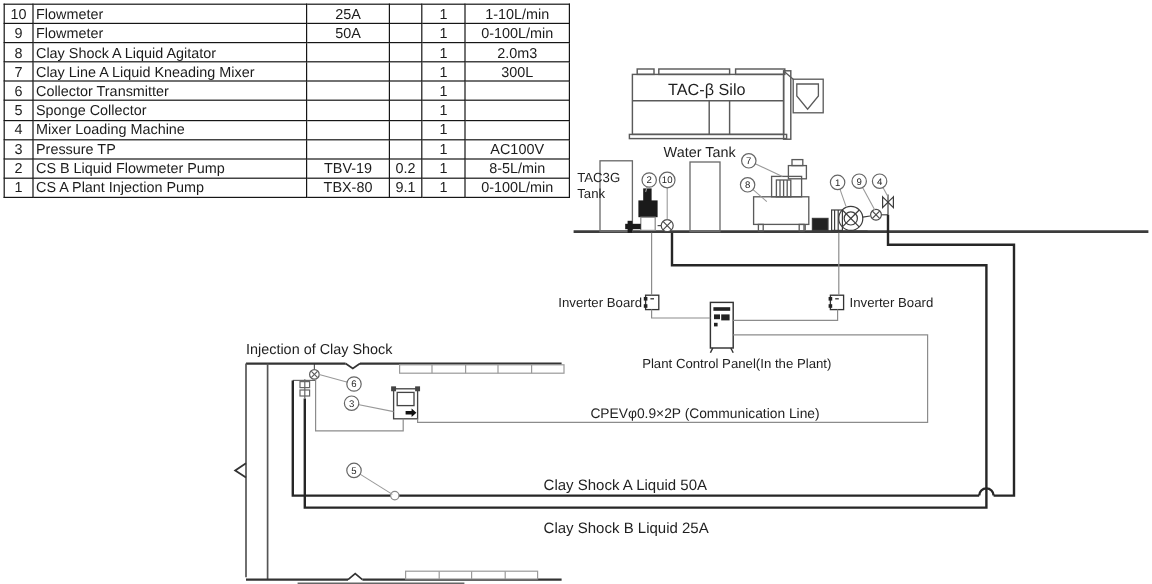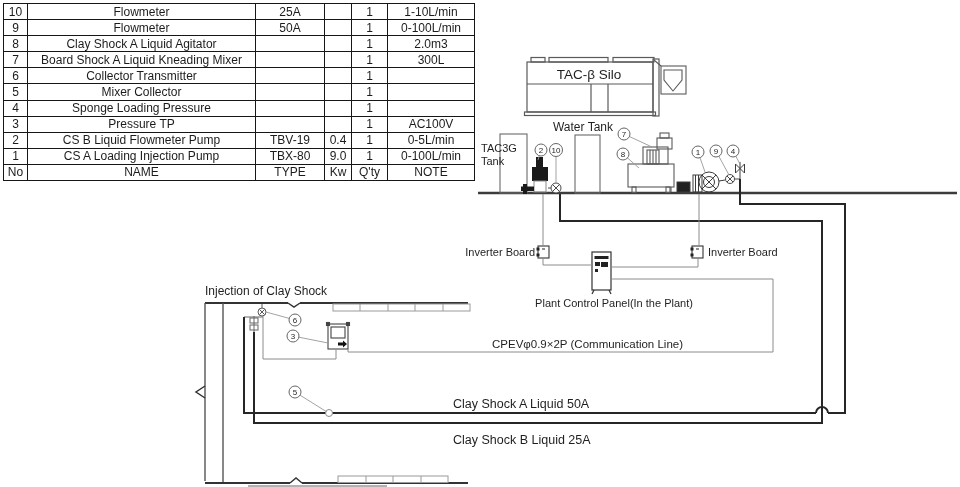--- a/index.html
+++ b/index.html
@@ -5,21 +5,21 @@
   html,body{margin:0;padding:0;background:#ffffff;}
   .stage{position:relative;width:960px;height:487px;background:#fff;overflow:hidden;
          font-family:"Liberation Sans", sans-serif;color:#1f1f1f;}
   .stage > svg{position:absolute;left:0;top:0;}
   .tablewrap{position:absolute;left:3px;top:3px;}
   table.parts{border-collapse:collapse;table-layout:fixed;width:471px;}
   table.parts td{border:1.6px solid #161616;height:15.1px;font-size:12px;
                  line-height:1;padding:0 2px;vertical-align:middle;
                  white-space:nowrap;overflow:hidden;color:#1c1c1c;}
   td.c{text-align:center;}
-  td.l{text-align:center;padding-left:6px;}
+  td.l{text-align:left;padding-left:6px;}
   svg text{fill:#1f1f1f;}
   .lab{font-size:12px;}
   .lab-sm{font-size:11px;}
   .num{font-size:8px;}
 </style>
 </head>
 <body>
 
 <div class="stage">
 
@@ -53,81 +53,73 @@
         <tr>
           <td class="c">8</td>
           <td class="l">Clay Shock A Liquid Agitator</td>
           <td class="c"></td>
           <td class="c"></td>
           <td class="c">1</td>
           <td class="c">2.0m3</td>
         </tr>
         <tr>
           <td class="c">7</td>
-          <td class="l">Board Shock A Liquid Kneading Mixer</td>
+          <td class="l">Clay Line A Liquid Kneading Mixer</td>
           <td class="c"></td>
           <td class="c"></td>
           <td class="c">1</td>
           <td class="c">300L</td>
         </tr>
         <tr>
           <td class="c">6</td>
           <td class="l">Collector Transmitter</td>
           <td class="c"></td>
           <td class="c"></td>
           <td class="c">1</td>
           <td class="c"></td>
         </tr>
         <tr>
           <td class="c">5</td>
-          <td class="l">Mixer Collector</td>
+          <td class="l">Sponge Collector</td>
           <td class="c"></td>
           <td class="c"></td>
           <td class="c">1</td>
           <td class="c"></td>
         </tr>
         <tr>
           <td class="c">4</td>
-          <td class="l">Sponge Loading Pressure</td>
+          <td class="l">Mixer Loading Machine</td>
           <td class="c"></td>
           <td class="c"></td>
           <td class="c">1</td>
           <td class="c"></td>
         </tr>
         <tr>
           <td class="c">3</td>
           <td class="l">Pressure TP</td>
           <td class="c"></td>
           <td class="c"></td>
           <td class="c">1</td>
           <td class="c">AC100V</td>
         </tr>
         <tr>
           <td class="c">2</td>
           <td class="l">CS B Liquid Flowmeter Pump</td>
           <td class="c">TBV-19</td>
-          <td class="c">0.4</td>
-          <td class="c">1</td>
-          <td class="c">0-5L/min</td>
-        </tr>
-        <tr>
-          <td class="c">1</td>
-          <td class="l">CS A Loading Injection Pump</td>
+          <td class="c">0.2</td>
+          <td class="c">1</td>
+          <td class="c">8-5L/min</td>
+        </tr>
+        <tr>
+          <td class="c">1</td>
+          <td class="l">CS A Plant Injection Pump</td>
           <td class="c">TBX-80</td>
-          <td class="c">9.0</td>
+          <td class="c">9.1</td>
           <td class="c">1</td>
           <td class="c">0-100L/min</td>
-        </tr>
-        <tr>
-          <td class="c">No</td>
-          <td class="c">NAME</td>
-          <td class="c">TYPE</td>
-          <td class="c">Kw</td>
-          <td class="c">Q'ty</td>
-          <td class="c">NOTE</td>
         </tr>
       </tbody>
     </table>
   </div>
 
   <svg width="960" height="487" viewBox="0 0 960 487">
 
     <line x1="478" y1="193" x2="957" y2="193" stroke="#3c3c3c" stroke-width="2.4"></line>
 
     <g stroke="#5a5a5a" fill="none" stroke-width="1.2">

